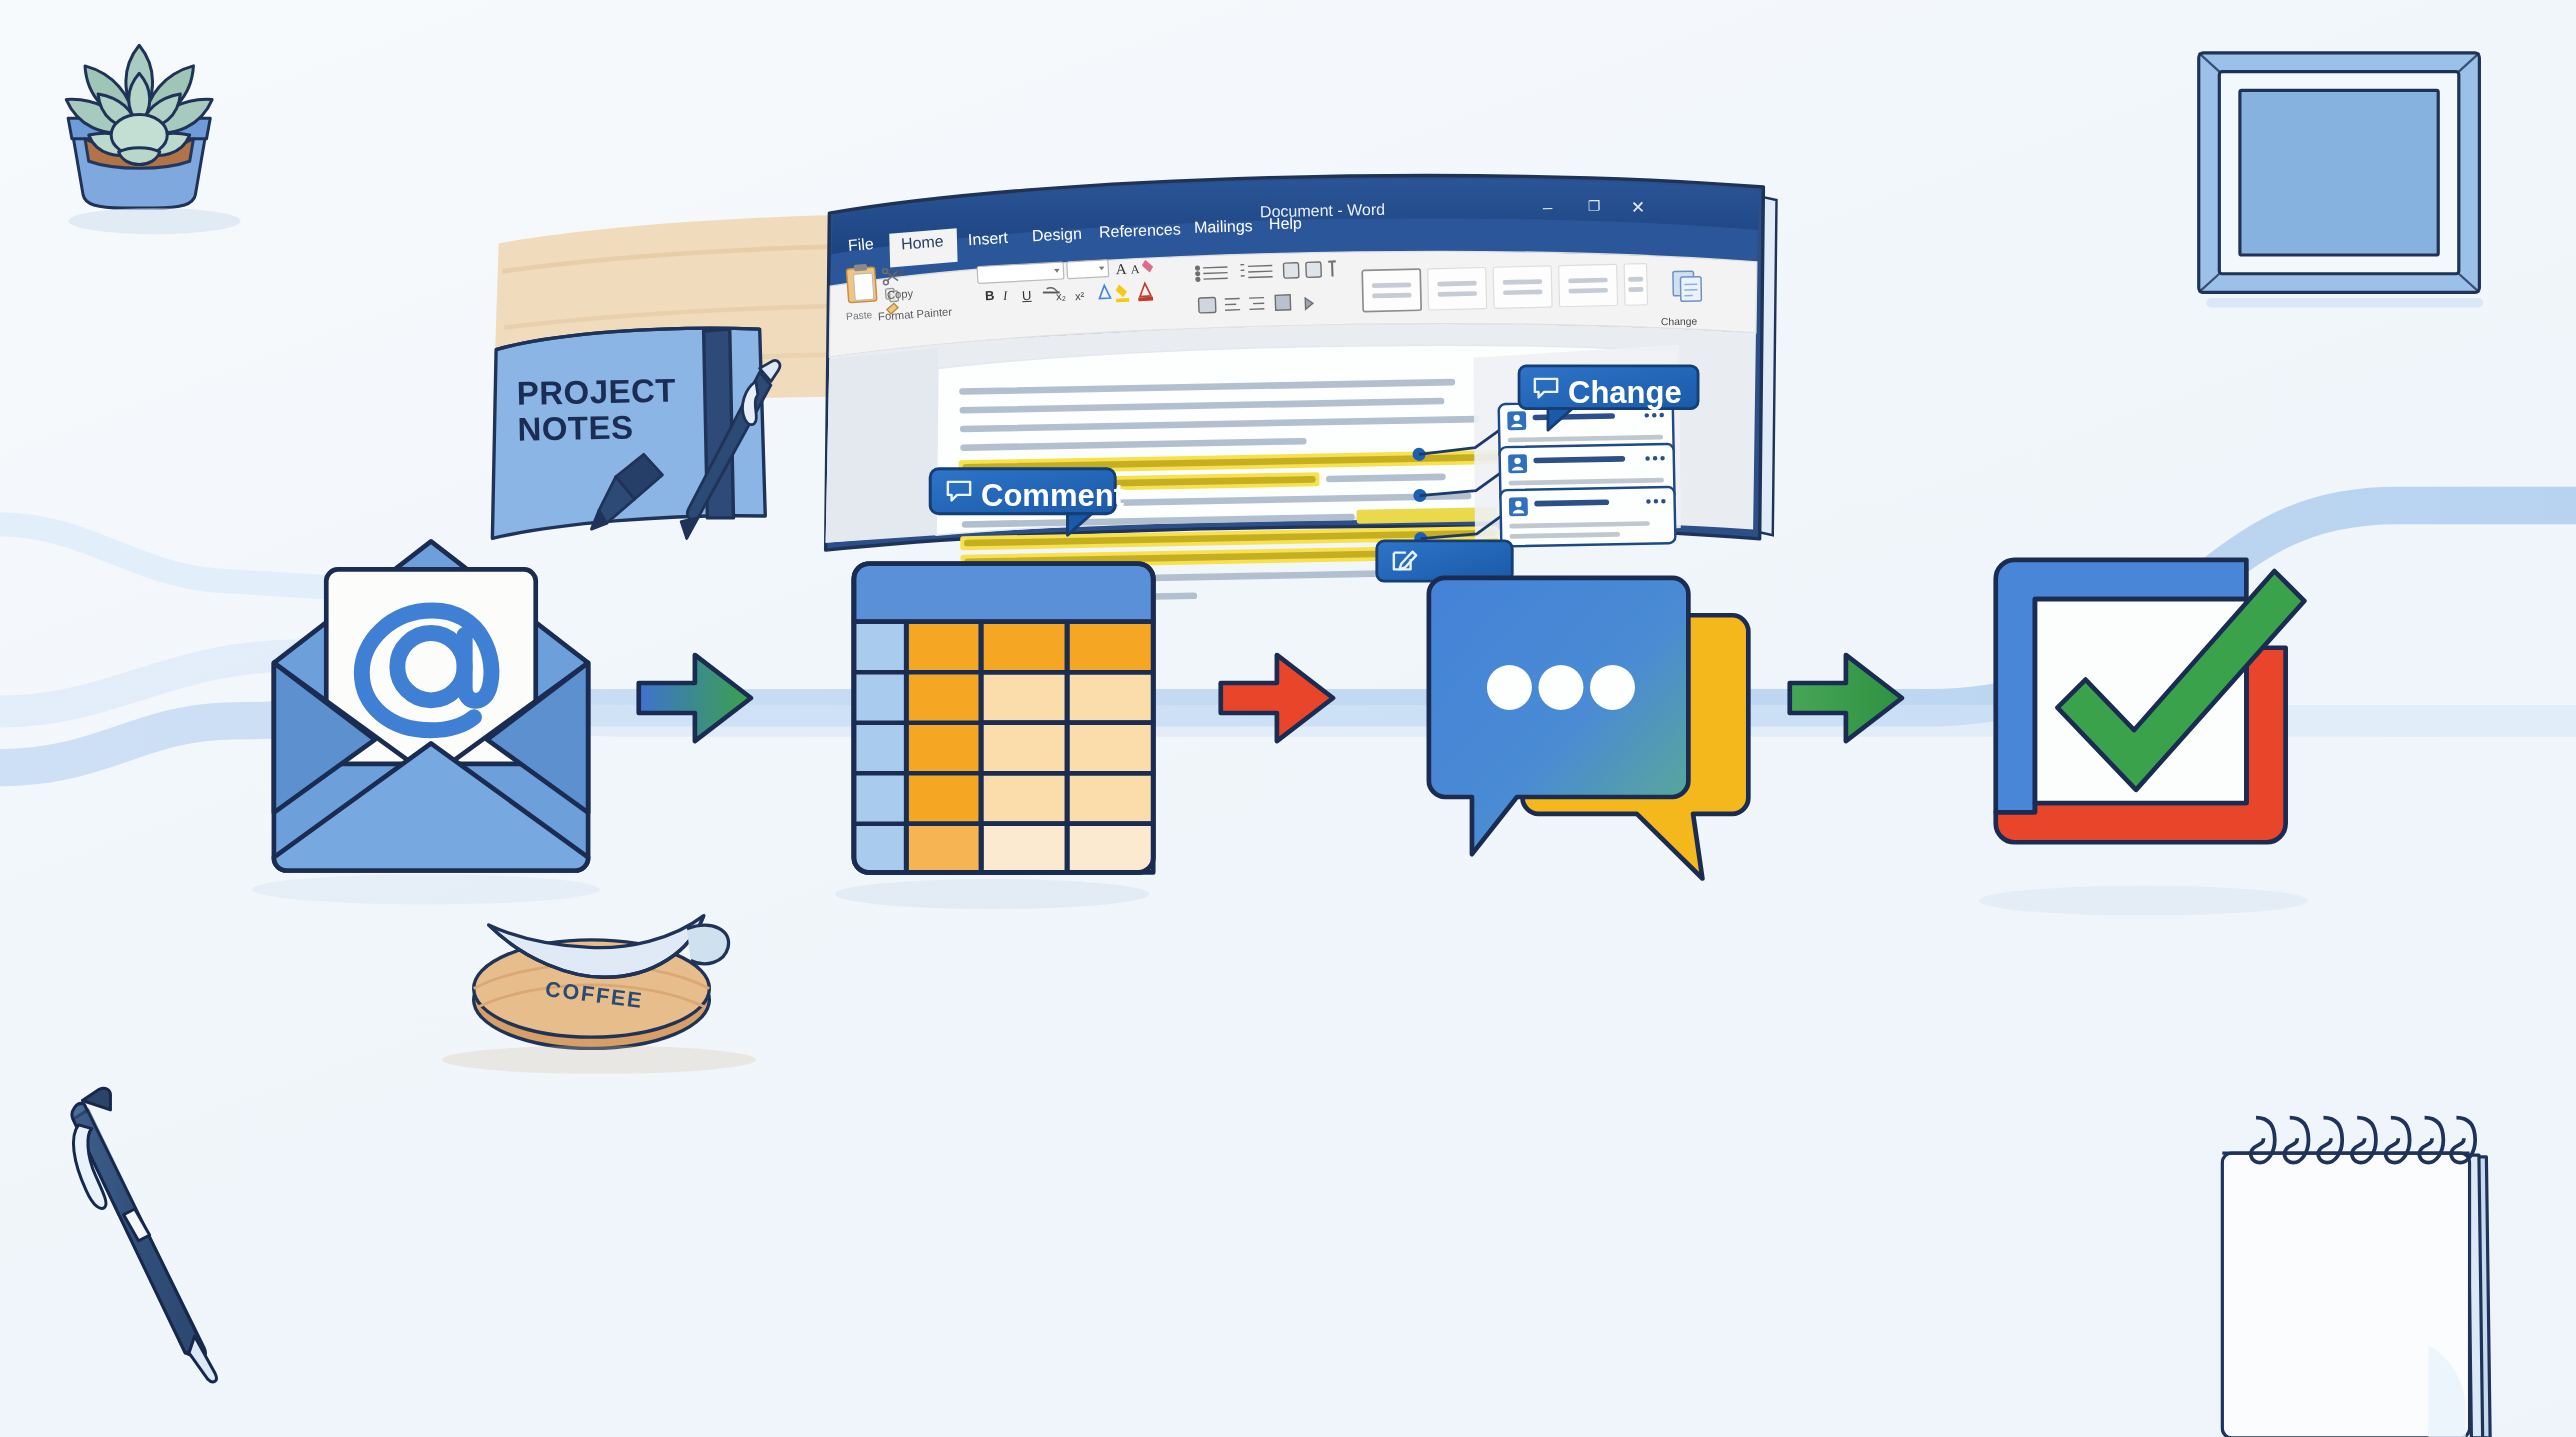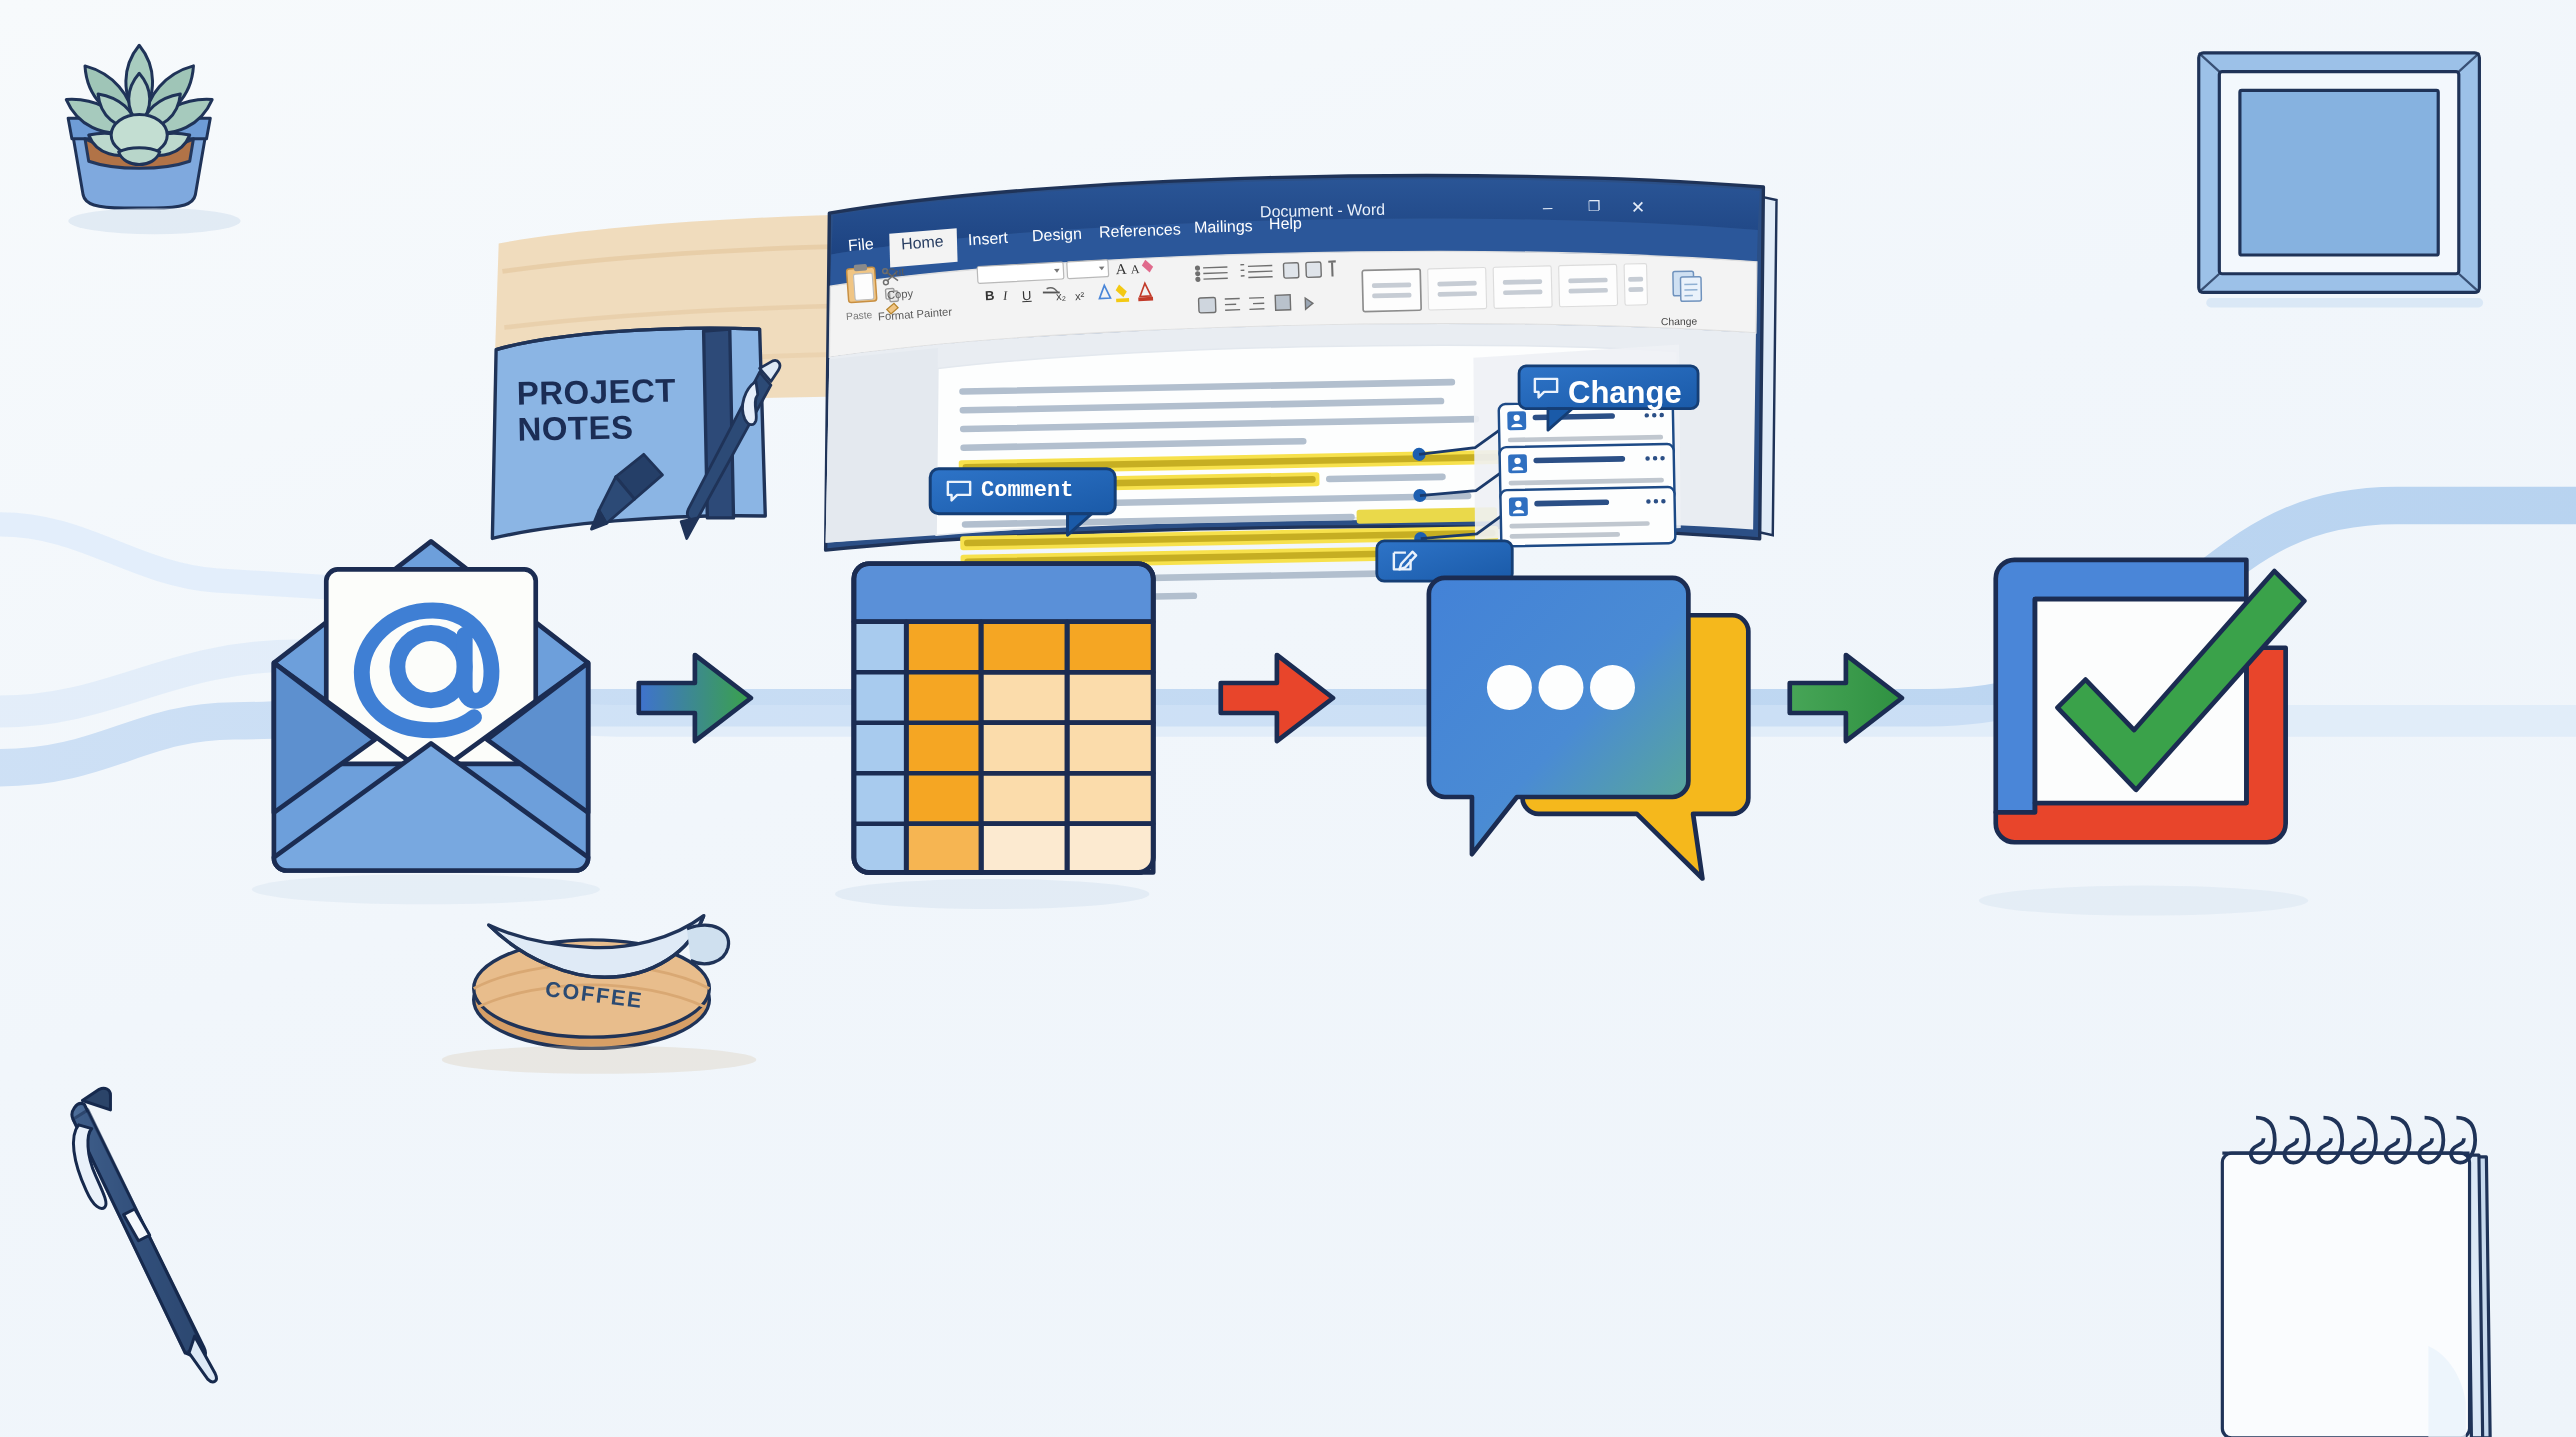--- a/index.html
+++ b/index.html
@@ -425,21 +425,21 @@
         <stop offset="0" stop-color="#2e74c8"></stop>
             <stop offset="1" stop-color="#1a5aa8"></stop>
           </linearGradient>
         </defs>
       <rect x="3" y="3" width="198" height="48" rx="9" fill="url(#gBadge2)" stroke="#153e75" stroke-width="3.2"></rect>
       <path d="M150,51 L150,74 L176,51 Z" fill="#1a5aa8" stroke="#153e75" stroke-width="3.2" stroke-linejoin="round"></path>
     </svg>
     <svg class="abs" style="left:19px;top:13px;" width="26" height="22.5" viewBox="0 0 28 24">
       <path d="M2,3 h24 v14 h-14 l-6,6 v-6 h-4 z" fill="none" stroke="#eaf2fc" stroke-width="2.6" stroke-linejoin="round"></path>
     </svg>
-    <div class="badge-label" style="left:54px;top:12px;font-size:22px;font-family:Liberation Mono, monospace;">Comment</div>
+    <div class="badge-label" style="left:54px;top:12px;font-size:31px;">Comment</div>
   </div>
 
   <div class="abs" style="left:1374px;top:538px;">
     <svg width="142" height="47" viewBox="0 0 152 50">
       <defs>
           <linearGradient id="gBadge3" x1="0" y1="0" x2="1" y2="1">
         <stop offset="0" stop-color="#2e74c8"></stop>
             <stop offset="1" stop-color="#1a5aa8"></stop>
           </linearGradient>
         </defs>

